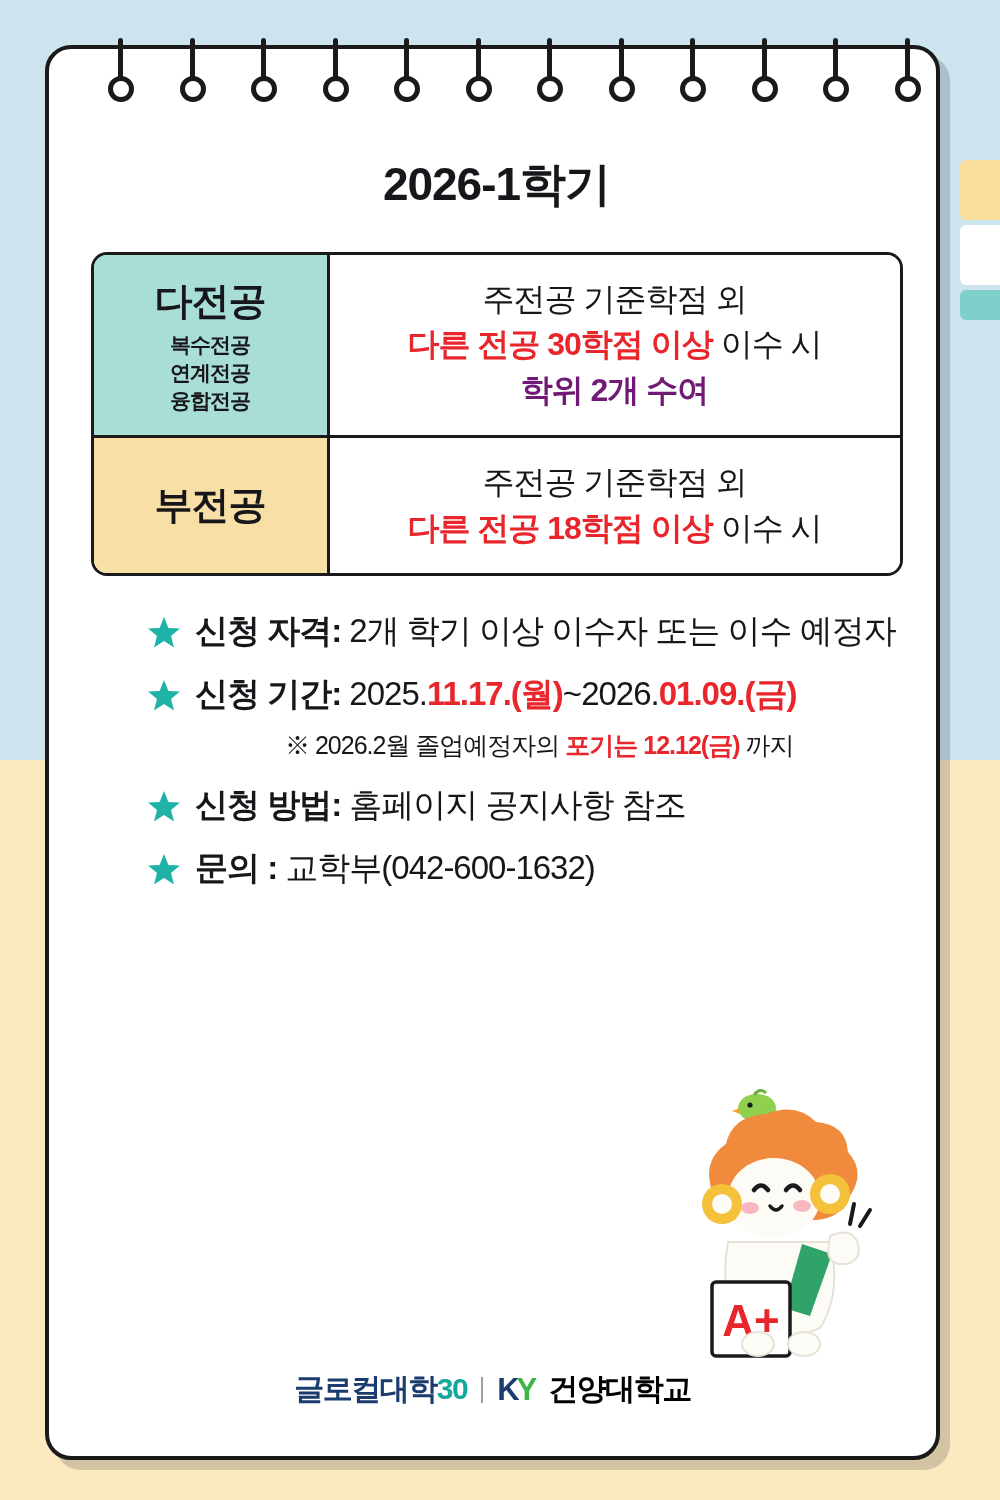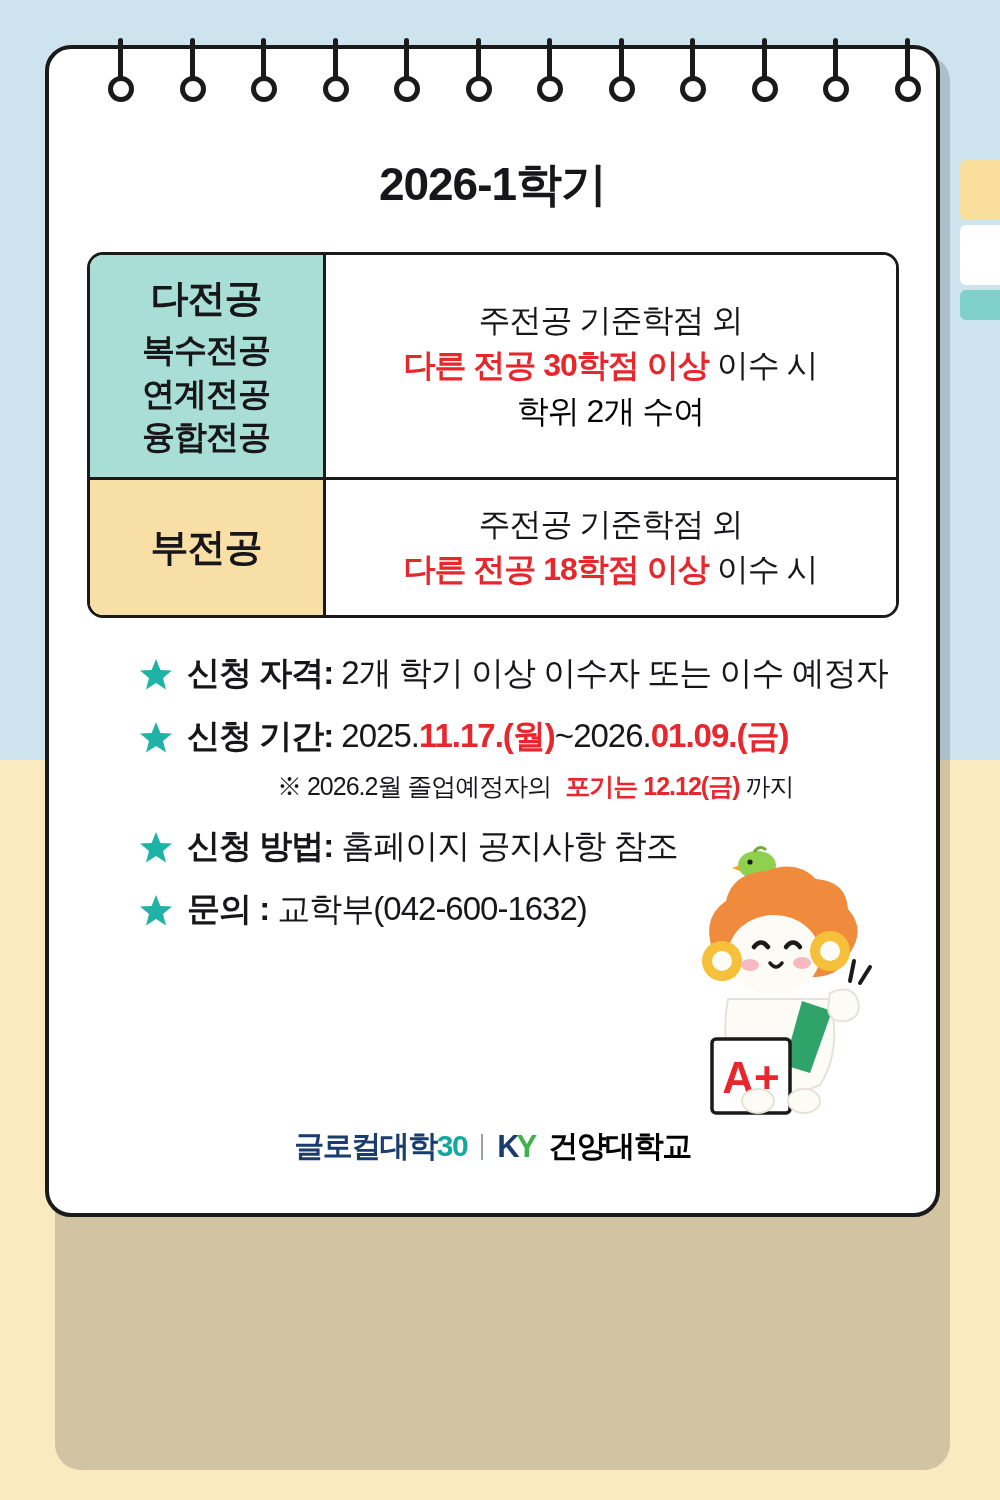--- a/index.html
+++ b/index.html
@@ -26,25 +26,26 @@
     position: absolute; right: 0; width: 40px; border-radius: 6px 0 0 6px;
   }
   .tab-1 { top: 160px; height: 60px; background: #f8dd9b; }
   .tab-2 { top: 225px; height: 60px; background: #ffffff; }
   .tab-3 { top: 290px; height: 30px; background: #7fd0cb; }
 
   
   .page {
     position: absolute;
     left: 45px; top: 45px;
-    width: 895px; height: 1172px;
+    width: 895px; height: 1415px;
     background: #ffffff;
     border: 4px solid #1a1a1a;
     border-radius: 26px;
     overflow: visible;
+    padding-left: 8px;
   }
   .page-shadow {
     position: absolute; left: 55px; top: 55px;
     width: 895px; height: 1415px;
     background: #1a1a1a;
     border-radius: 26px;
     opacity: 0.18;
   }
 
   
@@ -93,41 +94,41 @@
   .cell-l {
     width: 236px;
     border-right: 3px solid #1a1a1a;
     display: flex; flex-direction: column; align-items: center; justify-content: center;
     text-align: center;
     padding: 18px 6px;
   }
   .cell-l.mint { background: #a9ded6; }
   .cell-l.gold { background: #f8dfa6; }
   .cl-title { font-size: 38px; font-weight: bold; color: #17171b; letter-spacing: -1px; }
-  .cl-sub { font-size: 33px; font-weight: bold; color: #17171b; letter-spacing: -1px; line-height: 1.32; margin-top: 4px; }
+  .cl-sub { font-size: 21px; font-weight: bold; color: #17171b; letter-spacing: -1px; line-height: 1.32; margin-top: 4px; }
   .cell-r {
     flex: 1;
     display: flex; flex-direction: column; align-items: center; justify-content: center;
     text-align: center; padding: 22px 10px;
     background: #ffffff;
   }
   .cr-line { font-size: 32px; color: #17171b; letter-spacing: -1px; line-height: 1.42; }
   .red { color: #e8262b; font-weight: bold; }
-  .navy { color: #000000; font-weight: normal; }
+  .navy { color: #701a75; font-weight: bold; }
 
   
   .list { margin: 34px 0 0 90px; }
   .li { display: flex; align-items: flex-start; margin-bottom: 22px; }
   .star {
     width: 34px; height: 34px; flex: 0 0 34px; margin-right: 14px; margin-top: 6px;
   }
   .li-text { font-size: 33px; color: #17171b; letter-spacing: -1px; line-height: 1.25; }
   .li-text .b { font-weight: bold; }
   .note { margin: -8px 0 22px 138px; font-size: 25px; color: #17171b; letter-spacing: -1px; }
-  .note .red { font-weight: bold; margin-left: 8px; }
+  .note .red { font-weight: bold; }
 
   
   .footer {
     position: absolute; left: 0; bottom: 46px; width: 100%;
     display: flex; align-items: center; justify-content: center; gap: 14px;
   }
   .lg-1 { font-size: 30px; font-weight: bold; color: #1a3c6e; letter-spacing: -1.5px; }
   .lg-1 .g { color: #13a89e; }
   .lg-div { width: 2px; height: 26px; background: #9aa0a6; }
   .lg-ky { font-size: 31px; font-weight: bold; color: #1a3c6e; letter-spacing: -3px; }

